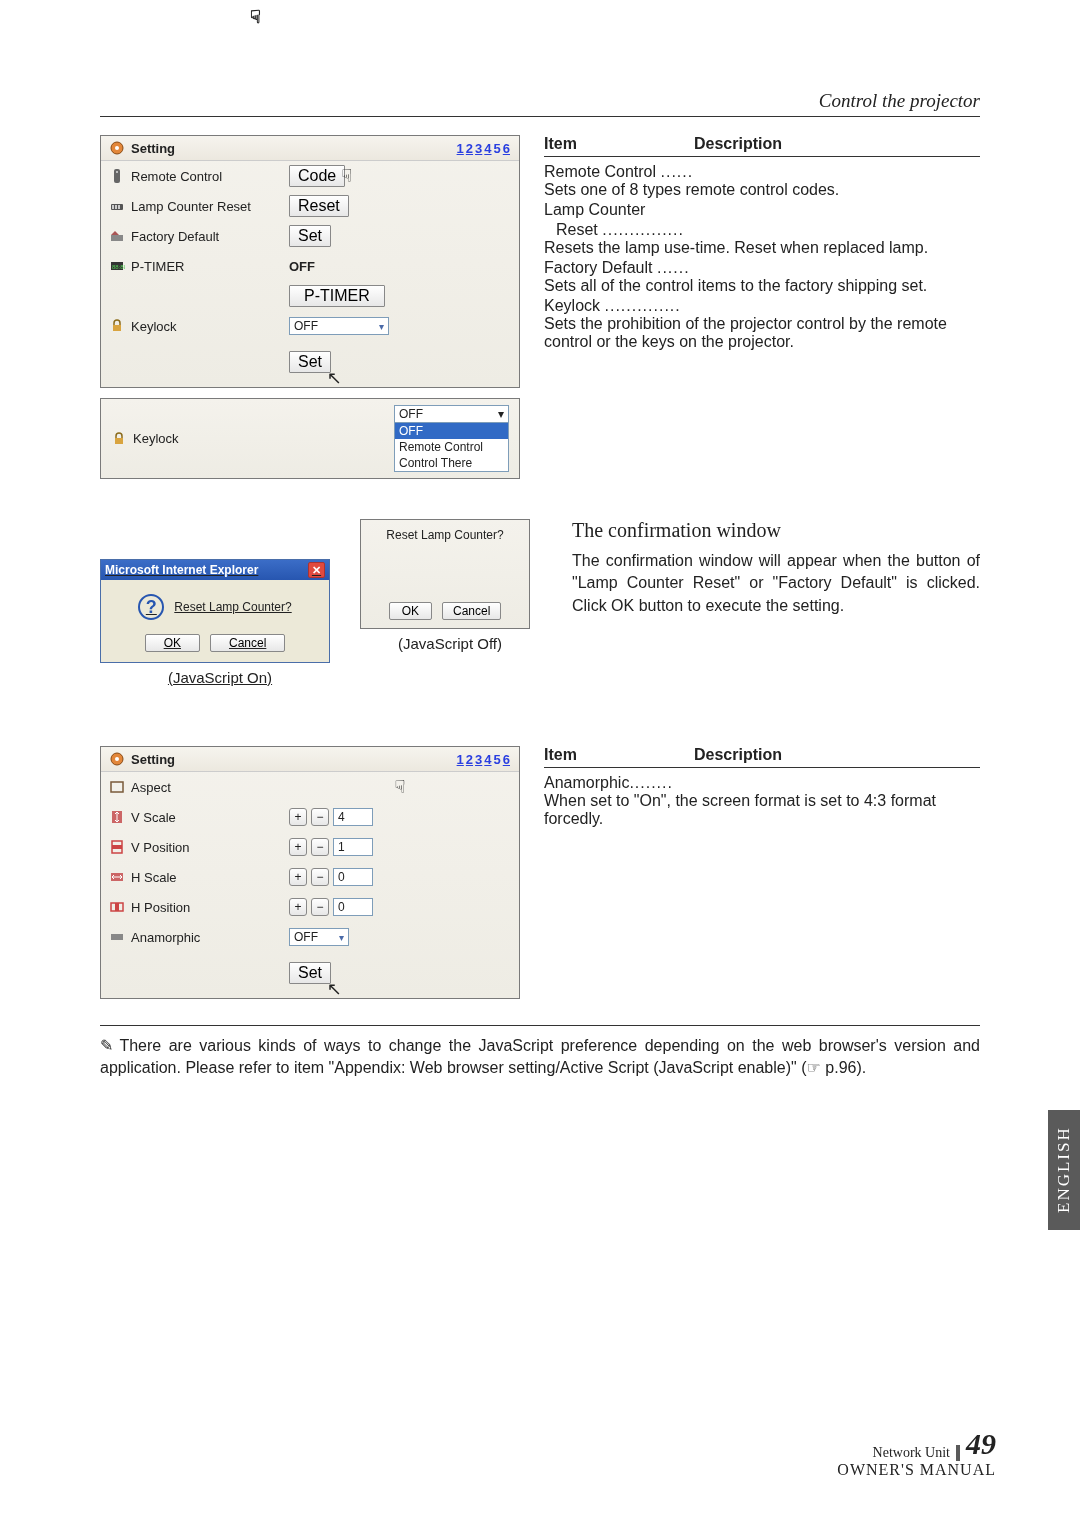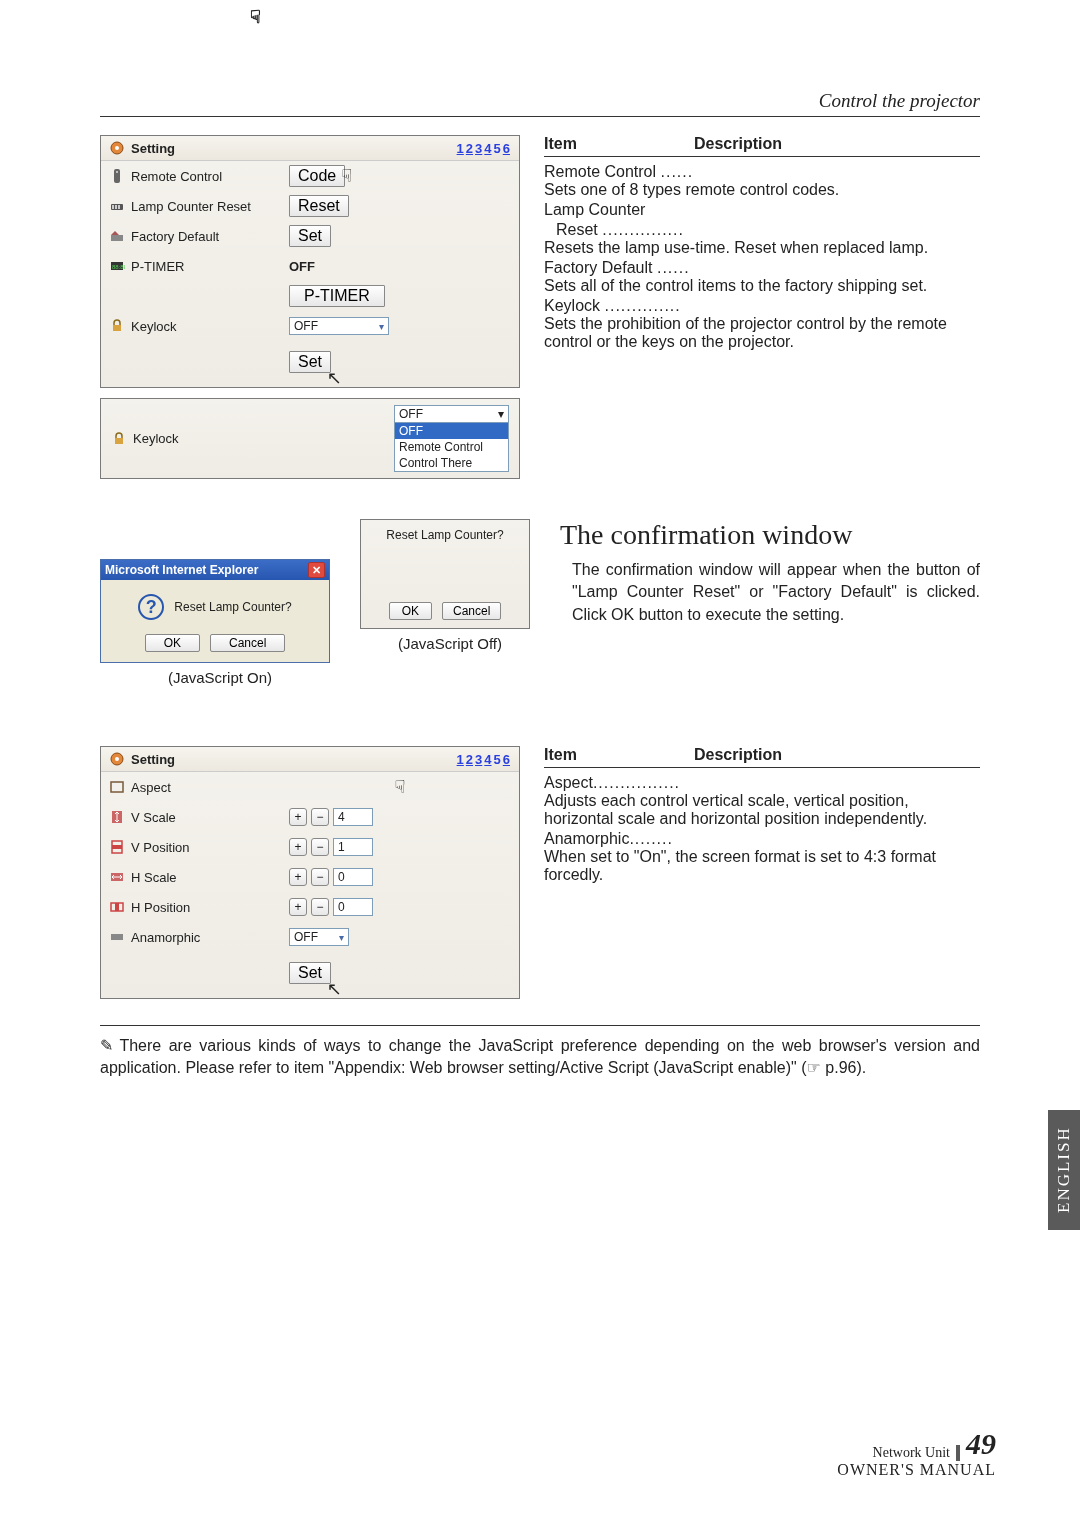--- a/index.html
+++ b/index.html
@@ -140,22 +140,23 @@
     width:170px;
     border:1px solid #7a7a7a;
     background:linear-gradient(#f4f2ec,#eeece4);
     font-size:12px;
     text-align:center;
     padding:8px 6px;
   }
 
   .right-headline {
     font-family:"Times New Roman", serif;
-    font-size:28px;
+    font-size:20px;
     margin-bottom:8px;
+    margin-left:12px;
   }
   .right-body { font-size:16px; text-align:justify; line-height:1.4;margin-left:12px; }
 
   
   .bottom-two { display:flex; gap:24px; margin-top:60px; }
 
   .side-tab {
     position:absolute;
     right:0;
     top:1110px;
@@ -359,21 +360,21 @@
         </div>
       <div class="desc-row">
           <div class="c1"><span>Keylock</span> <span class="dots">..............</span></div>
           <div class="c2">Sets the prohibition of the projector control by the remote control or the keys on the projector.</div>
         </div>
     </div>
   </div>
 </div>
 
 <div class="conf-sect">
-  <div style="width:240px;">
+  <div style="width:240px;text-decoration:underline;">
     <div style="height:40px;"></div>
     <div class="ie-dialog">
       <div class="ie-title">
         <span>Microsoft Internet Explorer</span>
         <span class="ie-close">✕</span>
       </div>
       <div class="ie-body">
         <div class="q">
           <span class="qmark">?</span>
           <span>Reset Lamp Counter?</span>
@@ -514,24 +515,20 @@
     </div>
   </div>
 
   <div class="right-col">
     <div class="desc-table">
       <div class="desc-head">
         <div class="c1">Item</div>
         <div>Description</div>
       </div>
       <div class="desc-row">
-          <div class="c1"><span>Aspect</span><span class="dots">................</span></div>
-          <div class="c2">Adjusts each control vertical scale, vertical position, horizontal scale and horizontal position independently.</div>
-        </div>
-      <div class="desc-row">
           <div class="c1"><span>Anamorphic</span><span class="dots">........</span></div>
           <div class="c2">When set to "On", the screen format is set to 4:3 format forcedly.</div>
         </div>
     </div>
   </div>
 </div>
 
 <div class="side-tab">ENGLISH</div>
 
 <div class="footnote">

